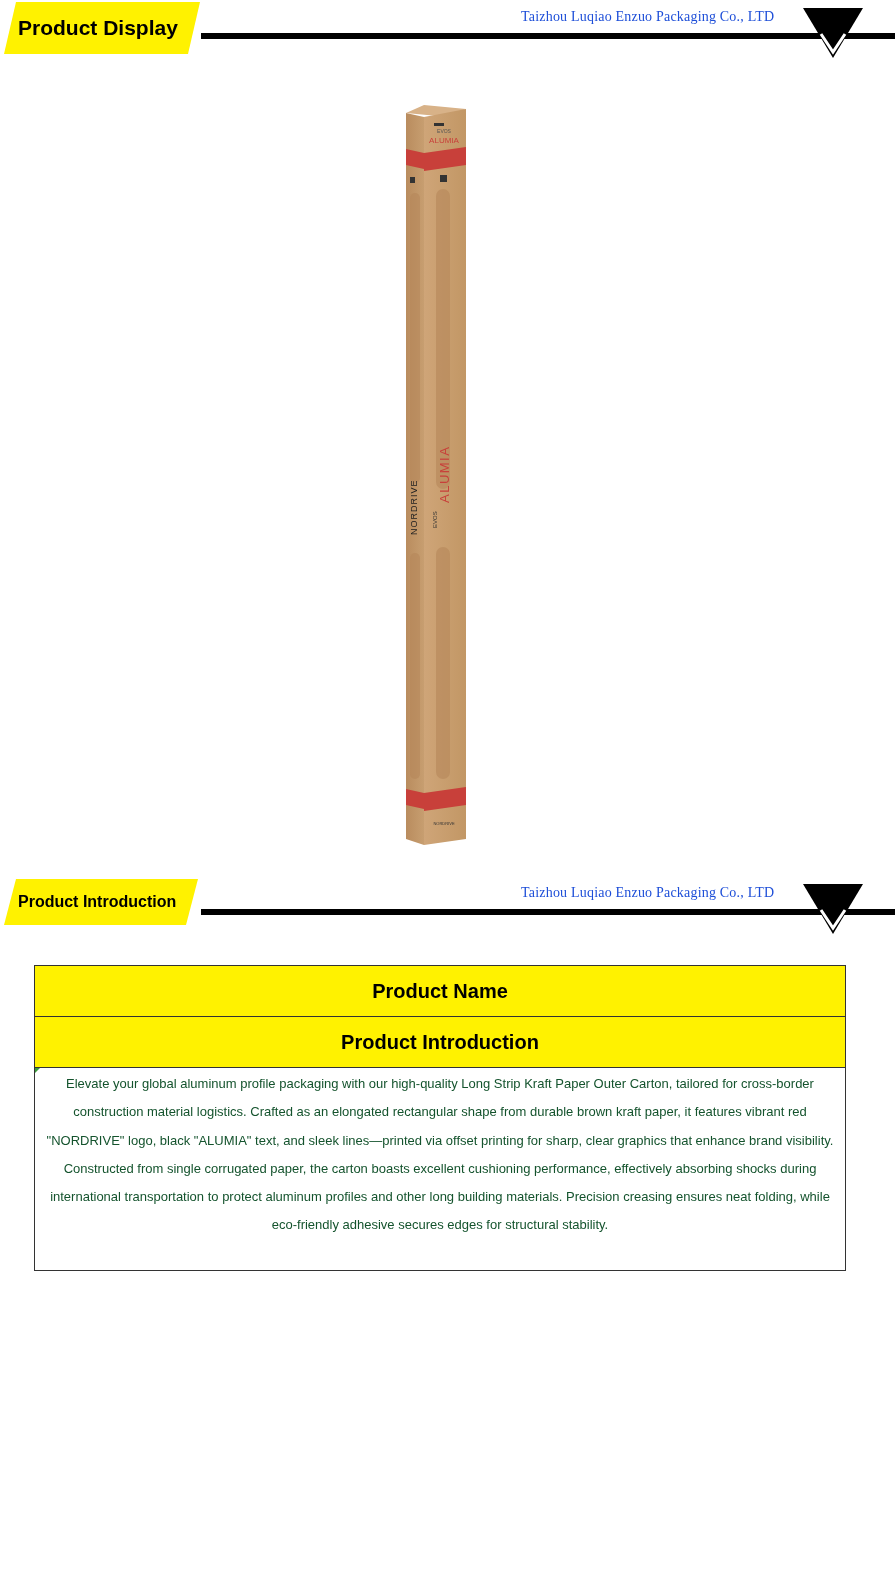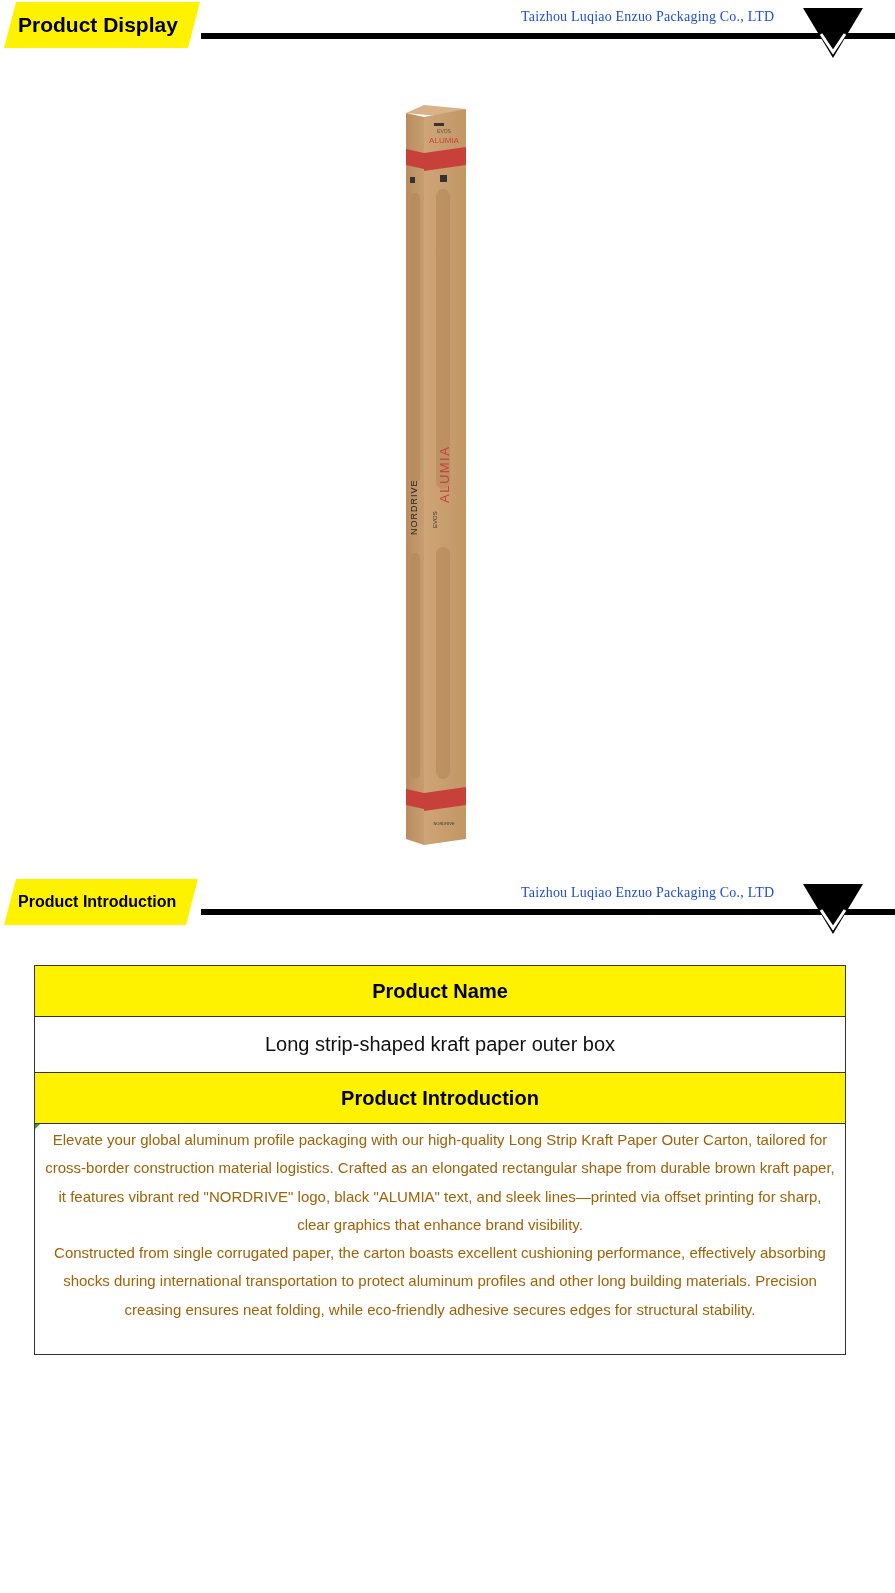--- a/index.html
+++ b/index.html
@@ -1,20 +1,20 @@
 <!DOCTYPE html>
 <html><head>
   <meta charset="utf-8">
   <style>
     html, body { margin: 0; padding: 0; background: #ffffff; }
     body { width: 895px; height: 1593px; position: relative; overflow: hidden; font-family: "Liberation Sans", sans-serif; }
 
     .section-header { position: absolute; left: 0; width: 895px; height: 60px; }
     .hdr-tag {
-      position: absolute; left: 4px; top: 2px; height: 46px;
+      position: absolute; left: 4px; top: 2px; height: 52px;
       background: #fff200;
       clip-path: polygon(12px 0, 100% 0, calc(100% - 12px) 100%, 0 100%);
       display: flex; align-items: center; padding: 0 20px 0 14px;
       font-weight: bold; color: #000;
     }
     .hdr-line { position: absolute; left: 201px; right: 0; top: 33px; height: 6px; background: #000; }
     .hdr-company {
       position: absolute; left: 521px; top: 9px; font-family: "Liberation Serif", serif;
       font-size: 14px; color: #1d4ed8; letter-spacing: 0.2px; white-space: nowrap;
     }
@@ -35,21 +35,21 @@
       background: #fff200; height: 50px; border-bottom: 1px solid #333;
       display: flex; align-items: center; justify-content: center;
       font-weight: bold; font-size: 20px; color: #000; text-align: right;
     }
     .row-value {
       height: 55px; border-bottom: 1px solid #333;
       display: flex; align-items: center; justify-content: center;
       font-size: 20px; color: #111;
     }
     .row-body {
-      padding: 2px 6px 30px 6px; text-align: center; font-size: 15px; line-height: 28.3px; color: #a16207;
+      padding: 2px 6px 30px 6px; text-align: center; font-size: 13px; line-height: 28.3px; color: #14532d;
       position: relative;
     }
     .row-body p { margin: 0; }
     .corner-mark { position: absolute; left: 0; top: 0; width: 0; height: 0;
       border-top: 5px solid #3a9a3a; border-right: 5px solid transparent; }
   </style>
 </head>
 <body>
 
 <div class="section-header" id="hdr1">
@@ -109,20 +109,19 @@
   <div class="hdr-line"></div>
   <div class="hdr-company">Taizhou Luqiao Enzuo Packaging Co., LTD</div>
   <svg class="hdr-emblem" viewBox="0 0 60 52">
     <polygon points="0,2 60,2 30,52" fill="#000"></polygon>
     <polyline points="18,28 30,46 42,28" fill="none" stroke="#fff" stroke-width="3"></polyline>
   </svg>
 </div>
 
 <div class="intro-table">
   <div class="row-head">Product Name</div>
-  <div class="row-value">Long strip-shaped kraft paper outer box</div>
   <div class="row-head">Product Introduction</div>
   <div class="row-body">
     <span class="corner-mark"></span>
     <p>Elevate your global aluminum profile packaging with our high-quality Long Strip Kraft Paper Outer Carton, tailored for cross-border construction material logistics. Crafted as an elongated rectangular shape from durable brown kraft paper, it features vibrant red "NORDRIVE" logo, black "ALUMIA" text, and sleek lines—printed via offset printing for sharp, clear graphics that enhance brand visibility.</p>
     <p>Constructed from single corrugated paper, the carton boasts excellent cushioning performance, effectively absorbing shocks during international transportation to protect aluminum profiles and other long building materials. Precision creasing ensures neat folding, while eco-friendly adhesive secures edges for structural stability.</p>
   </div>
 </div>
 
 </body></html>

